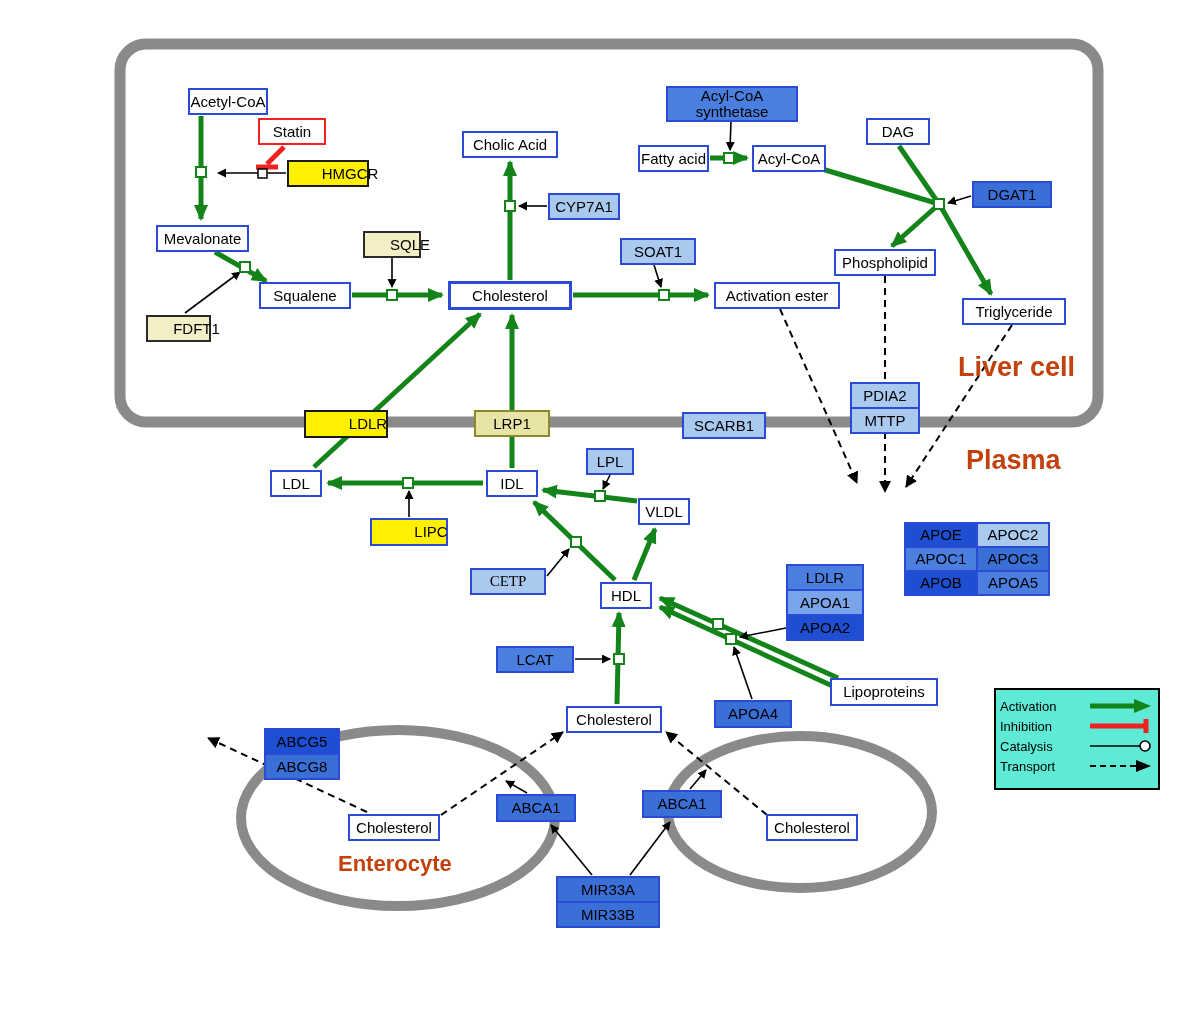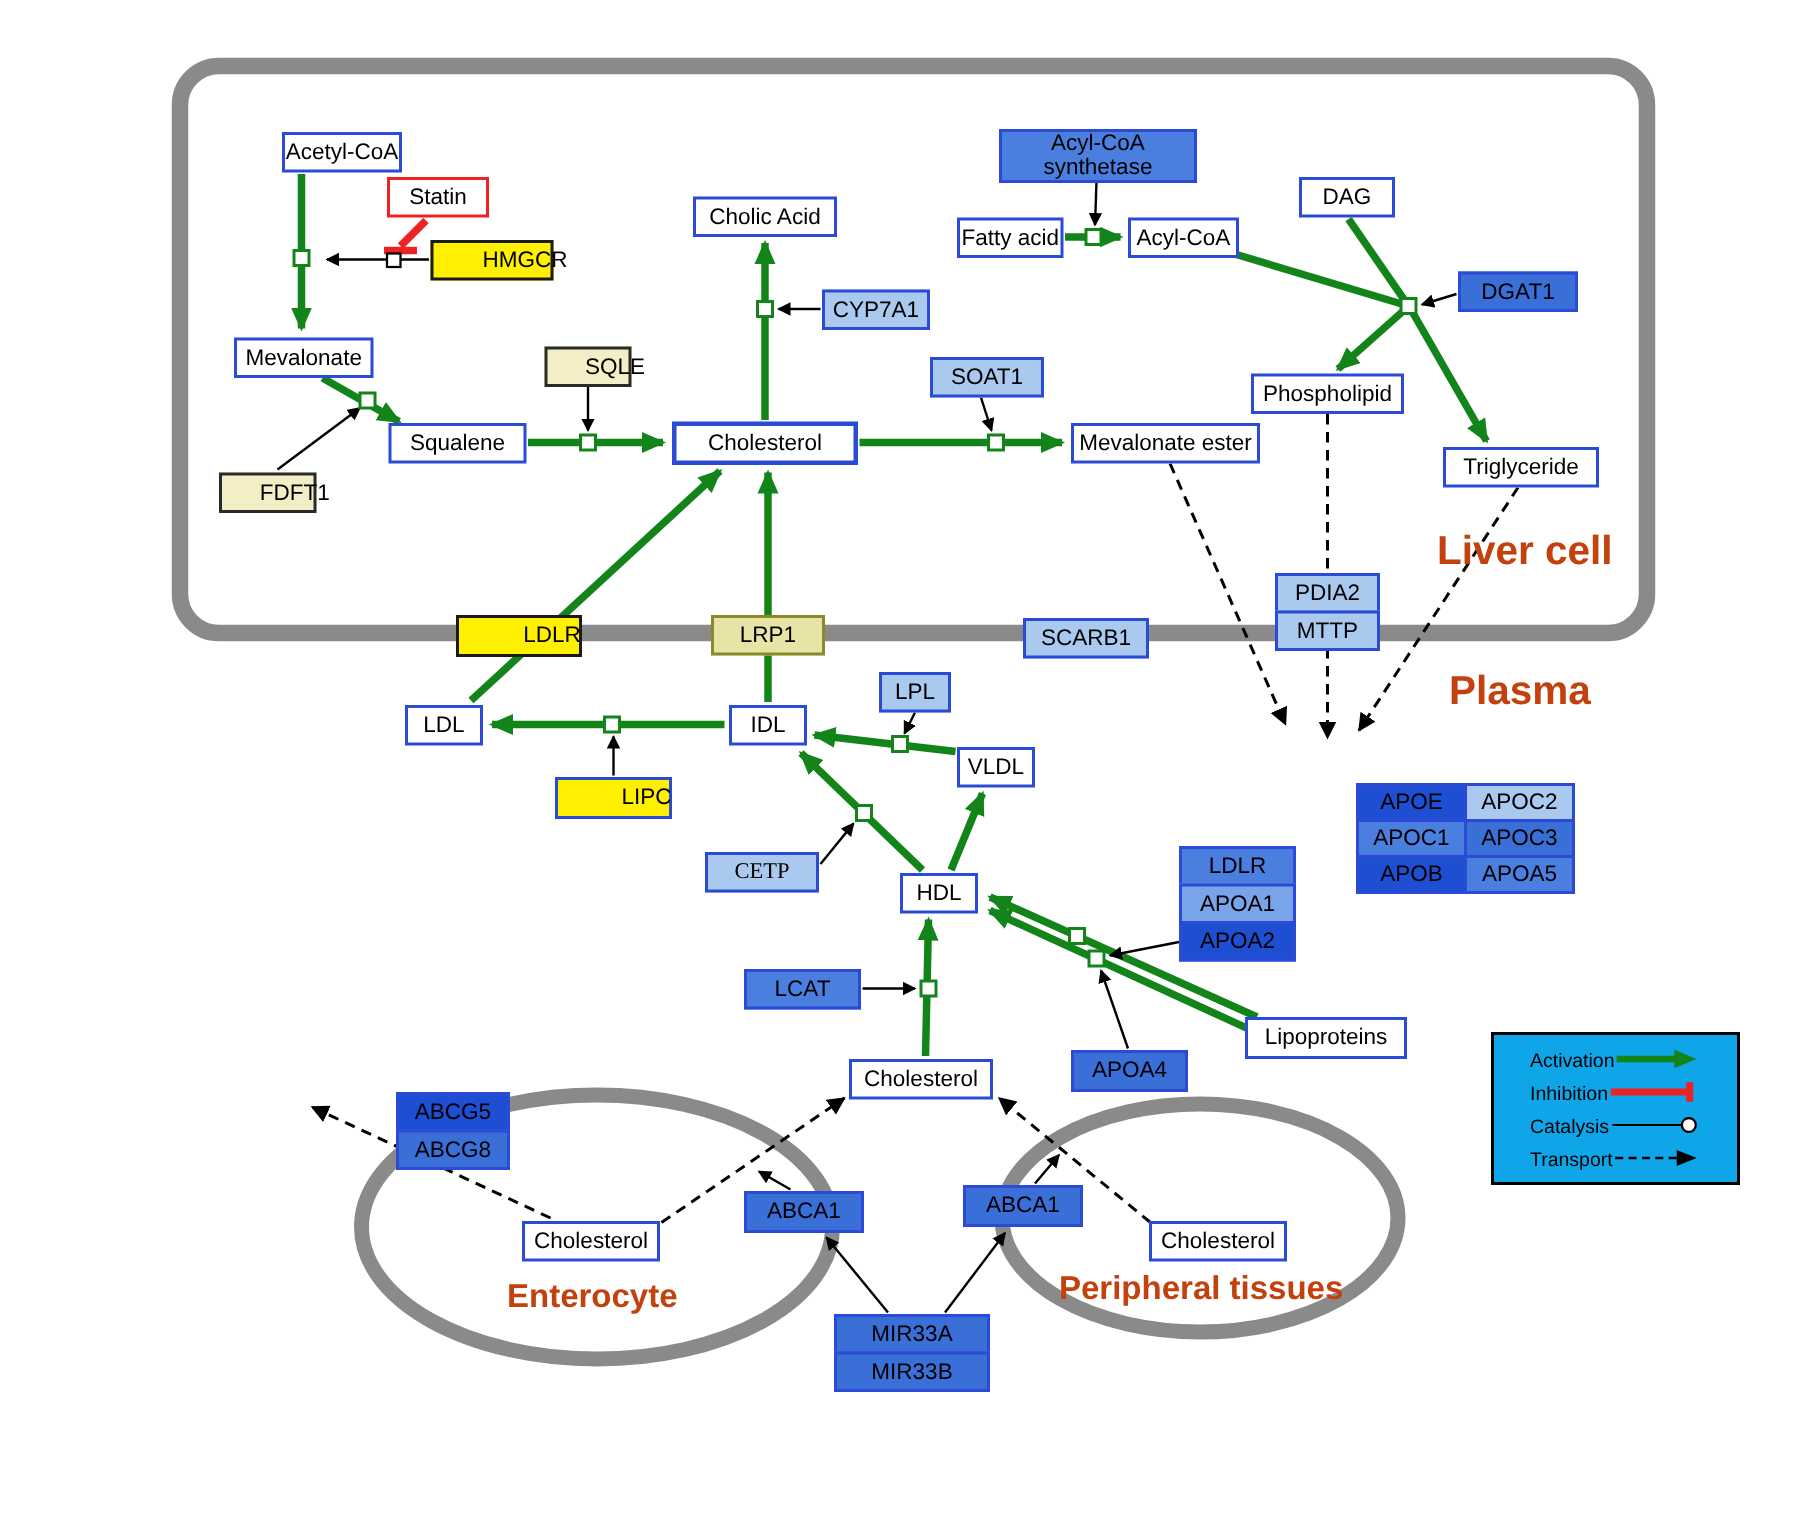--- a/index.html
+++ b/index.html
@@ -15,22 +15,22 @@
   .med-d{background:#3a6fd8;}
   .dark{background:#1e4ed2;}
   .yellow{background:#ffef00;border-color:#1a1a1a;padding-left:44px;}
   .blueb{border-color:#2b4bd7;}
   .pale{background:#f3eec5;border-color:#2a2a2a;padding-left:36px;}
   .khaki{background:#e8e4a6;border-color:#8a8a2a;}
   .redb{border-color:#ee2222;}
   .twoline{flex-direction:column;}
   .comp-label{position:absolute;font-weight:bold;color:#c2410c;z-index:2;}
   .legend{position:absolute;left:994px;top:688px;width:166px;height:102px;border:2px solid #000;
-          background:#0ea5e9;z-index:3;box-sizing:border-box;padding:6px 24px;display:flex;
-          flex-direction:column;justify-content:space-between;}
+          background:#5eead4;z-index:3;box-sizing:border-box;padding:6px 4px;display:flex;
+          flex-direction:column;}
   .legend-row{display:flex;align-items:center;justify-content:space-between;height:20px;}
   .legend-row span{font-size:13px;color:#000;}
 </style>
 </head>
 <body>
 
 <div id="canvas">
 
   <svg id="edges" width="1200" height="1013" viewBox="0 0 1200 1013">
     <defs>
@@ -122,34 +122,33 @@
       <rect x="713" y="619" width="10" height="10"></rect>
       <rect x="726" y="634" width="10" height="10"></rect>
     </g>
 
     <rect x="258" y="169" width="9" height="9" fill="#fff" stroke="#000" stroke-width="1.5"></rect>
   </svg>
 
   <div class="comp-label" style="left:958px;top:352px;font-size:27px;">Liver cell</div>
   <div class="comp-label" style="left:966px;top:445px;font-size:27px;">Plasma</div>
   <div class="comp-label" style="left:338px;top:851px;font-size:22px;">Enterocyte</div>
-  <div class="comp-label" style="left:706px;top:846px;font-size:22px;">Peripheral tissues</div>
 
   <div class="node" style="left:160px;top:88px;width:80px;height:27px;margin-left:28px;">Acetyl-CoA</div>
   <div class="node redb" style="left:258px;top:118px;width:68px;height:27px;">Statin</div>
   <div class="node yellow" style="left:287px;top:160px;width:82px;height:27px;">HMGCR</div>
   <div class="node" style="left:156px;top:225px;width:93px;height:27px;">Mevalonate</div>
   <div class="node pale" style="left:363px;top:231px;width:58px;height:27px;">SQLE</div>
   <div class="node pale" style="left:146px;top:315px;width:65px;height:27px;">FDFT1</div>
   <div class="node" style="left:259px;top:282px;width:92px;height:27px;">Squalene</div>
   <div class="node thick" style="left:448px;top:281px;width:124px;height:29px;">Cholesterol</div>
   <div class="node" style="left:462px;top:131px;width:96px;height:27px;">Cholic Acid</div>
   <div class="node light" style="left:548px;top:193px;width:72px;height:27px;">CYP7A1</div>
   <div class="node light" style="left:620px;top:238px;width:76px;height:27px;">SOAT1</div>
-  <div class="node" style="left:714px;top:282px;width:126px;height:27px;">Mevalonate ester</div>
+  <div class="node" style="left:714px;top:282px;width:126px;height:27px;">Activation ester</div>
   <div class="node med twoline" style="left:666px;top:86px;width:132px;height:36px;">
     <span>Acyl-CoA</span>
     <span>synthetase</span>
   </div>
   <div class="node" style="left:638px;top:145px;width:71px;height:27px;">Fatty acid</div>
   <div class="node" style="left:752px;top:145px;width:74px;height:27px;">Acyl-CoA</div>
   <div class="node" style="left:866px;top:118px;width:64px;height:27px;">DAG</div>
   <div class="node med-d" style="left:972px;top:181px;width:80px;height:27px;">DGAT1</div>
   <div class="node" style="left:834px;top:249px;width:102px;height:27px;">Phospholipid</div>
   <div class="node" style="left:962px;top:298px;width:104px;height:27px;">Triglyceride</div>

